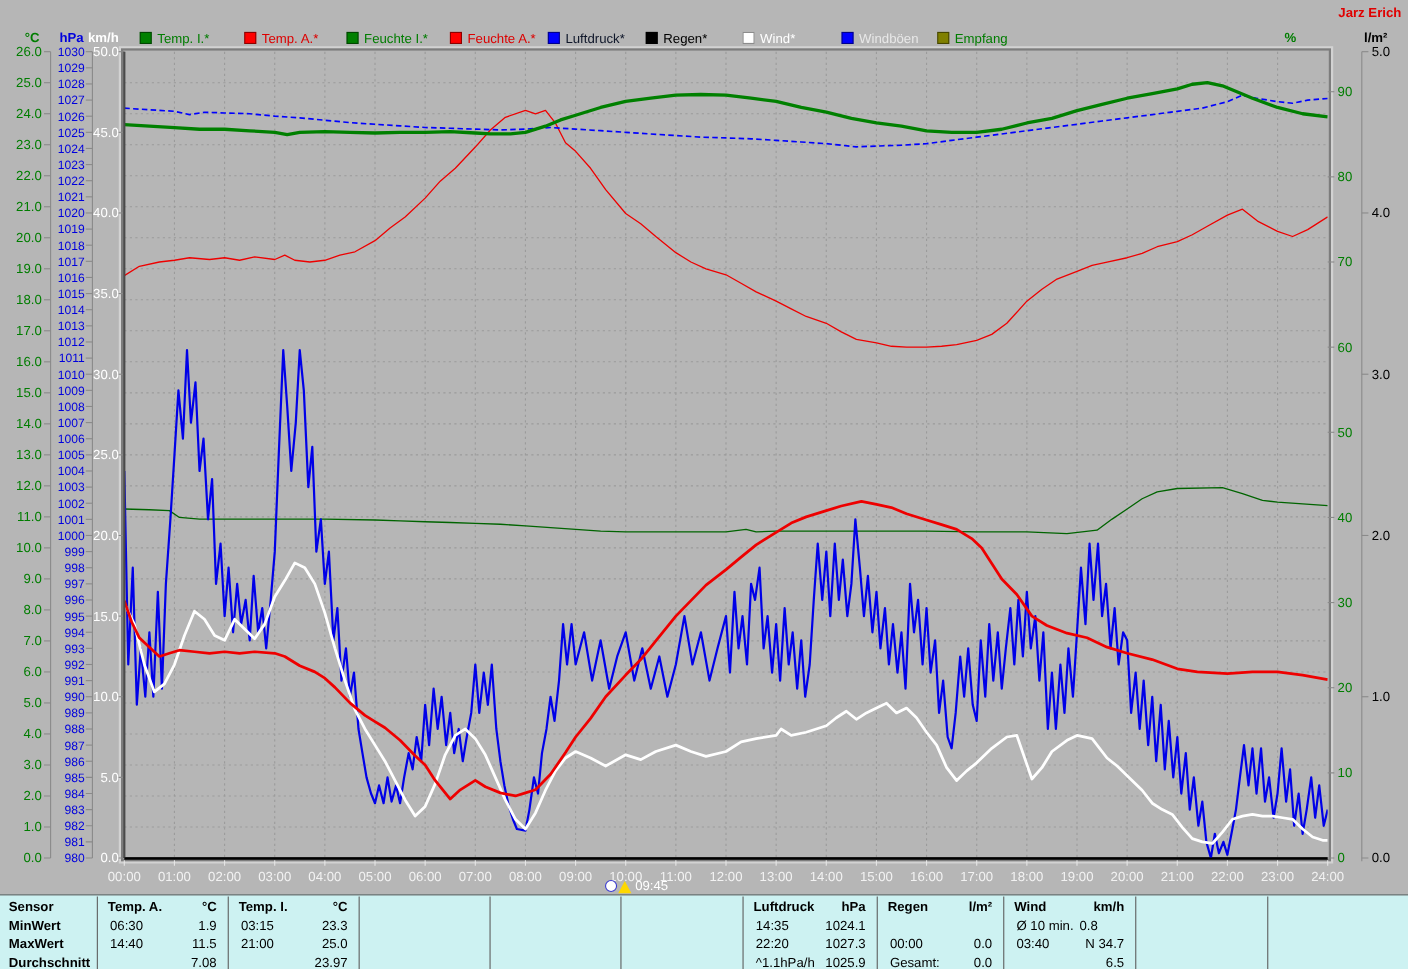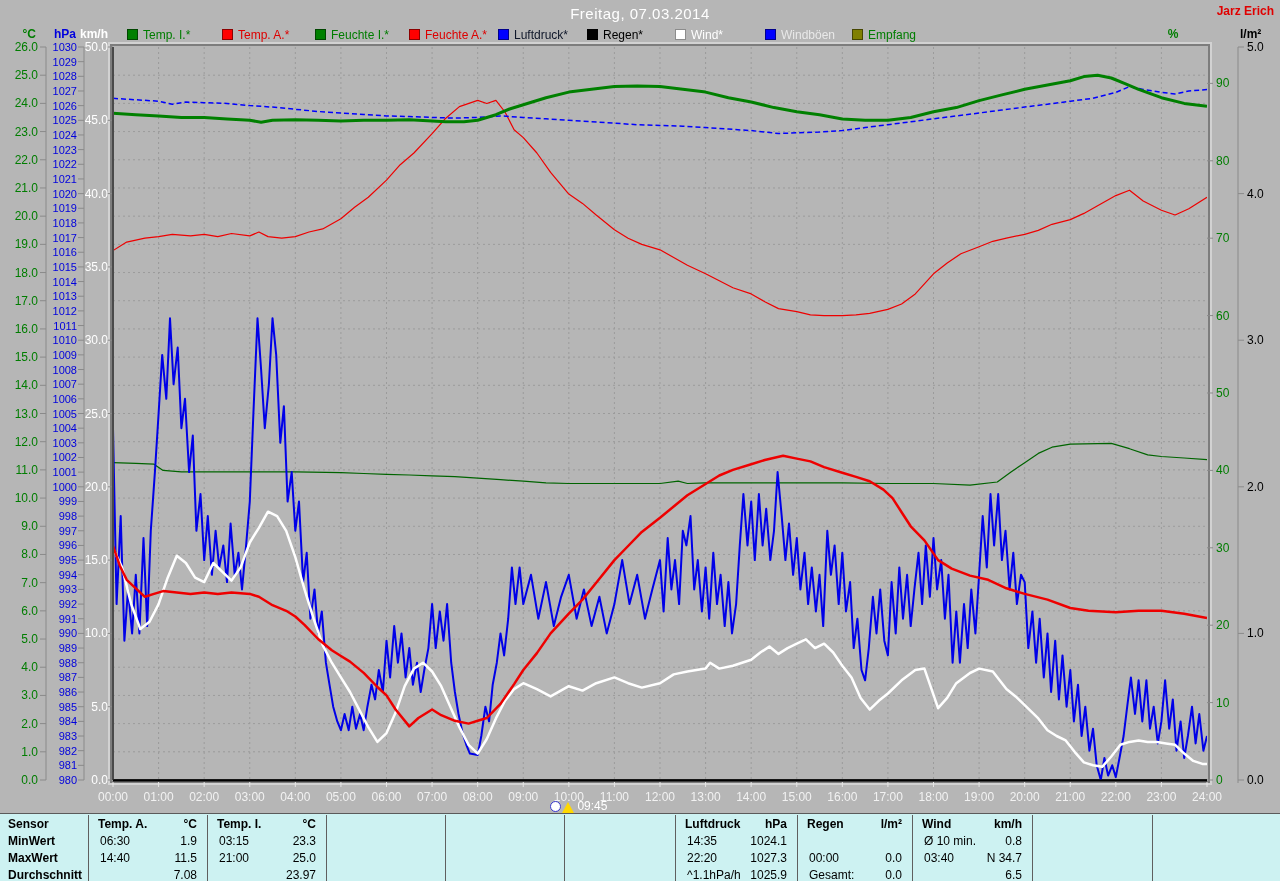--- a/index.html
+++ b/index.html
@@ -19,21 +19,20 @@
   .mk-time{color:#ffffff;font-size:12px;margin-left:3px;vertical-align:1px;}
   #table{top:813px;left:0;width:1280px;height:68px;background:#cdf2f2;border-top:1px solid #5a5a5a;}
   .tdiv{position:absolute;top:1px;width:1px;height:66px;background:#5f5f5f;}
   .tcell{position:absolute;font-size:12px;color:#000;white-space:nowrap;line-height:17px;height:17px;}
   .bold{font-weight:bold;}
 </style>
 </head>
 <body>
 
 <div id="app">
-  <div id="title" class="abs">Freitag, 07.03.2014</div>
   <div id="user" class="abs">Jarz Erich</div>
 
   <span class="abs unitlbl" style="left:6px;width:30px;text-align:right;color:#007d00;">°C</span>
   <span class="abs unitlbl" style="left:40px;width:36px;text-align:right;color:#0000dd;">hPa</span>
   <span class="abs unitlbl" style="left:72px;width:36px;text-align:right;color:#ffffff;">km/h</span>
   <span class="abs unitlbl" style="left:1160px;width:26px;text-align:center;color:#007d00;">%</span>
   <span class="abs unitlbl" style="left:1240px;color:#000000;">l/m²</span>
 
   <div id="legend" class="abs">
       <div class="leg-item" style="left: 127px; color: rgb(0, 125, 0);"><span class="leg-sq" style="background: rgb(0, 128, 0);"></span><span>Temp. I.*</span></div>
@@ -438,18 +437,18 @@
       <div class="tcell" style="left: 675px; top: 53px; width: 112px; text-align: right;">1025.9</div>
       <div class="tcell bold" style="left: 807px; top: 2px;">Regen</div>
       <div class="tcell bold" style="left: 797px; top: 2px; width: 105px; text-align: right;">l/m²</div>
       <div class="tcell" style="left: 809px; top: 36px;">00:00</div>
       <div class="tcell" style="left: 797px; top: 36px; width: 105px; text-align: right;">0.0</div>
       <div class="tcell" style="left: 809px; top: 53px;">Gesamt:</div>
       <div class="tcell" style="left: 797px; top: 53px; width: 105px; text-align: right;">0.0</div>
       <div class="tcell bold" style="left: 922px; top: 2px;">Wind</div>
       <div class="tcell bold" style="left: 912px; top: 2px; width: 110px; text-align: right;">km/h</div>
       <div class="tcell" style="left: 924px; top: 19px;">Ø 10 min.</div>
-      <div class="tcell" style="left: 912px; top: 19px; width: 110px; text-align: right;">0.8</div>
+      <div class="tcell" style="left: 888px; top: 19px; width: 110px; text-align: right;">0.8</div>
       <div class="tcell" style="left: 924px; top: 36px;">03:40</div>
       <div class="tcell" style="left: 912px; top: 36px; width: 110px; text-align: right;">N 34.7</div>
       <div class="tcell" style="left: 912px; top: 53px; width: 110px; text-align: right;">6.5</div>
     </div>
 </div>
 
 </body></html>

